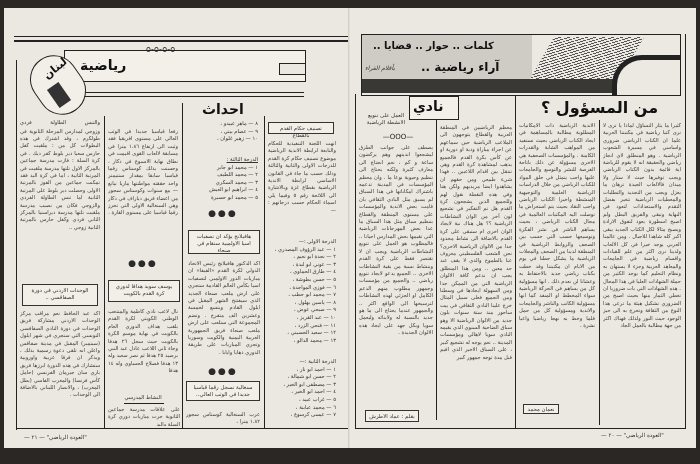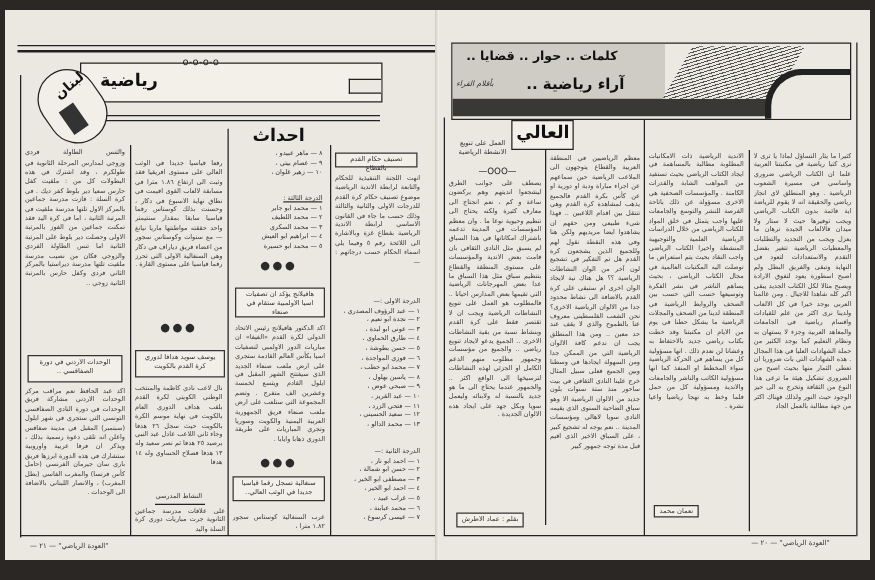--- a/index.html
+++ b/index.html
@@ -134,26 +134,27 @@
     <span style="position:absolute;left:14px;top:56px;font-size:6px;font-style:italic;color:#333;direction:rtl;">بأقلام القراء</span>
 
     <div class="rule" style="left:4px;top:86px;width:1.4px;height:334px;"></div>
     <div class="rule" style="left:4px;top:420px;width:330px;height:1.4px;"></div>
     <div class="rule" style="left:334px;top:26px;width:1.4px;height:395px;"></div>
     <div class="rule" style="left:164px;top:88px;width:1px;height:332px;"></div>
     <div class="rule" style="left:85px;top:112px;width:1px;height:300px;"></div>
     <div class="rule" style="left:248px;top:112px;width:1px;height:305px;"></div>
 
     <div class="title-band" style="left:58px;top:88px;width:48px;height:22px;"></div>
-    <span class="big-title" style="left:62px;top:90px;font-size:14px;">العالي</span>
+    <span class="big-title" style="left:62px;top:90px;font-size:14px;">نادي</span>
     <div class="box" style="left:10px;top:102px;width:50px;height:22px;border:none;background:transparent;">العمل على تنويع الانشطة الرياضية</div>
     <div style="position:absolute;left:12px;top:125px;width:70px;text-align:center;font-size:7px;color:#222;">—OOO—</div>
     <div class="col txt" style="left:8px;top:136px;width:74px;height:246px;">يصطف على جوانب الطرق ليشجعوا انديتهم وهم يركضون ساعة و كم ، نعم انجتاج الى معارف كثيرة ولكنه يحتاج الى تنظيم وحيوية نوعا ما . وان معظم المؤسسات في المدينة تدعمه باشتراك امكاناتها في هذا السباق لم يسبق مثل النادي الثقافي بان قامت بعض الاندية والمؤسسات على مستوى المنطقة والقطاع بتنظيم سباق مثل هذا السباق ما عدا بعض المهرجانات الرياضية التي تقيمها بعض المدارس احيانا .. فالمطلوب هو العمل على تنويع النشاطات الرياضية ويجب ان لا تقتصر فقط على كرة القدم وبنشاط نسبة من بقية النشاطات الاخرى .. الجميع يدعو لايجاد تنويع رياضي .. والجميع من مؤسسات وجمهور مطلوب منهم الدعم الكامل او الجزئي لهذه النشاطات لترسيخها الى الواقع اكثر .. والجمهور عندما يحتاج الى ما هو جديد بالنسبة له ولابنائه وليعمل سويا وبكل جهد على ايجاد هذه الالوان الجديدة .</div>
     <div class="col txt" style="left:89px;top:116px;width:72px;height:292px;">معظم الرياضيين في المنطقة العربية والقطاع يتوجهون الى الملاعب الرياضية حين سماعهم عن اجراء مباراة ودية او دورية او عن كأس بكرة القدم فالجميع يذهب لمشاهدة كرة القدم وهي تنتقل بين اقدام اللاعبين .. فهذا شيء طبيعي ومن حقهم ان يشاهدوا ايضا مريديهم ولكن هنا وفي هذه النقطة نقول لهم وللجميع الذين يشجعون كرة القدم هل تم التفكير في تشجيع لون آخر من الوان النشاطات الرياضية ؟؟ هل هناك نية لايجاد الوان اخرى ام ستبقى على كرة القدم بالاضافة الى نشاط محدود جدا من الالوان الرياضية الاخرى؟ نحن الشعب الفلسطيني معروف عنا بالطموح والذي لا يقف عند حد معين .. ومن هذا المنطلق يجب ان ندعم كافة الالوان الرياضية التي من الممكن جدا ومن السهولة ايجادها في وسطنا وبين الجميع فعلى سبيل المثال خرج علينا النادي الثقافي في بيت ساحور منذ ستة سنوات بلون جديد من الالوان الرياضية الا وهو سباق الضاحية السنوي الذي يقيمه النادي سويا لاهالي ومؤسسات المدينة .. نعم يوجه له تشجيع كبير ، على السباق الاخير الذي اقيم قبل مدة توجه جمهور كبير</div>
     <div class="box" style="left:14px;top:402px;width:54px;height:12px;">بقلم : عماد الاطرش</div>
 
+    <span class="big-title" style="left:190px;top:90px;font-size:16px;">من المسؤول ؟</span>
     <div class="col txt" style="left:168px;top:114px;width:76px;height:280px;">الاندية الرياضية ذات الامكانيات المطلوبة مطالبة بالمساهمة في ايجاد الكتاب الرياضي بحيث تستفيد من المواهب الشابة والقدرات الكامنة . والمؤسسات الصحفية هي الاخرى مسؤولة عن ذلك باتاحة الفرصة للنشر والتوسع والجامعات عليها واجب يتمثل في خلق المواد للكتاب الرياضي من خلال الدراسات الرياضية العلمية والتوجيهية المنشطة واخيرا الكتاب الرياضي واجب النقاد بحيث يتم استعراض ما توصلت اليه المكتبات العالمية في مجال الكتاب الرياضي ، بحيث يساهم الناشر في نشر الفكرة وتوسيعها حسب التي حسب بين الصحف والروابط الرياضية في المنطقة لدينا من الصحف والمجلات الرياضية ما يشكل حطنا في يوم من الايام ان مكتبتنا وقد خطت بكتاب رياضي جديد بالاحتفاظ به وعشانا لن نعدم ذلك . انها مسؤولية كل من يساهم في الحركة الرياضية سواء المخطط او المنفذ كما انها مسؤولية الكاتب والناشر والجامعات والاندية ومسؤولية كل من حمل قلما وخط به نهجا رياضيا واعيا نشرة .</div>
     <div class="col txt" style="left:252px;top:114px;width:78px;height:304px;">كثيرا ما يثار التساؤل لماذا يا ترى لا نرى كتبا رياضية في مكتبتنا العربية علما ان الكتاب الرياضي ضروري واساسي في مسيرة الشعوب الرياضية . وهو المنطلق لاي انجاز رياضي والحقيقة انه لا يقوم للرياضة اية قائمة بدون الكتاب الرياضي ويجب توفيرها حيث لا ستار ولا ميدان فالالعاب الجيدة ترهان ما يعزل ويجب من التجديد والتطلبات والمعطيات الرياضية تتغير بفضل التقدم والاستعدادات لتعود في النهاية وتبقى والفريق البطل ولم اصبح اسطورة يعود لتفوق الارادة ويصبح مثالا لكل الكتاب الجديد يبقى اكبر كله شاهدا للاجيال . ومن عالمنا العربي يوجد خيرا في كل الالعاب ولدينا نرى اكثر من علم للقيادات واقسام رياضية في الجامعات والمعاهد العربية وجزء لا يستهان به ونظام التعليم كما يوجد الكثير من حملة الشهادات العليا في هذا المجال . هذه الشهادات التي بات ضروريا ان تعطي الثمار منها بحيث اصبح من الضروري تشكيل هيئة ما ترعى هذا النوع من الثقافة وتخرج به الى حيز الوجود حيث النور ولذلك فهناك اكثر من جهة مطالبة بالعمل الجاد</div>
     <div class="box" style="left:172px;top:396px;width:36px;height:10px;padding:0 2px;line-height:8px;">نعمان محمد</div>
 
     <div class="footer" style="left:250px;top:424px;">"العودة الرياضي" — ٢٠ —</div>
   </div>
 </div>
 
 </body></html>

